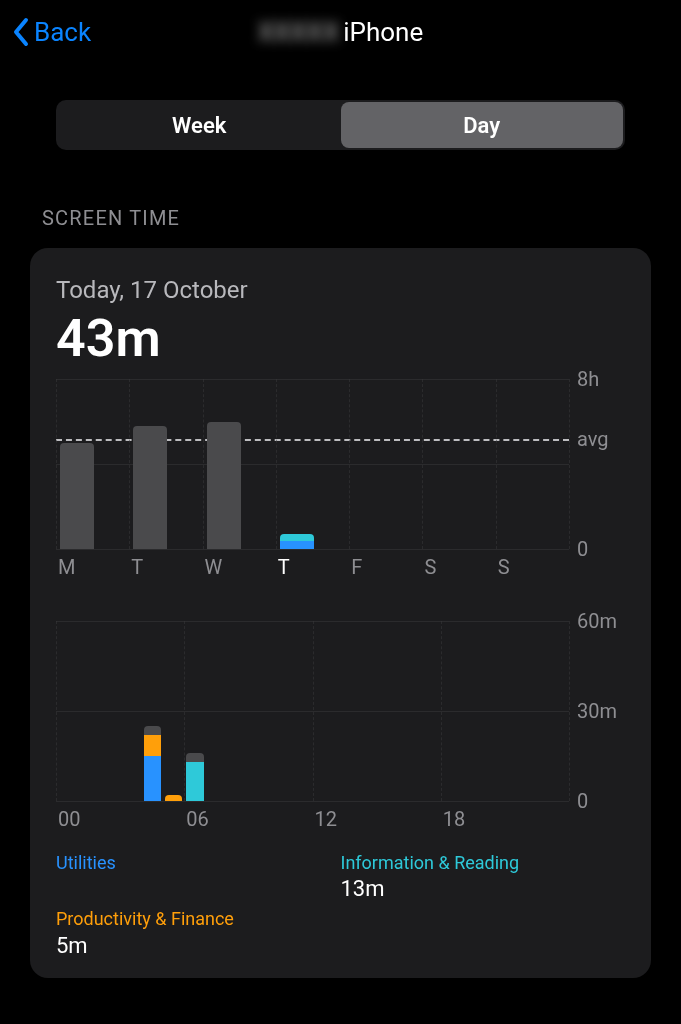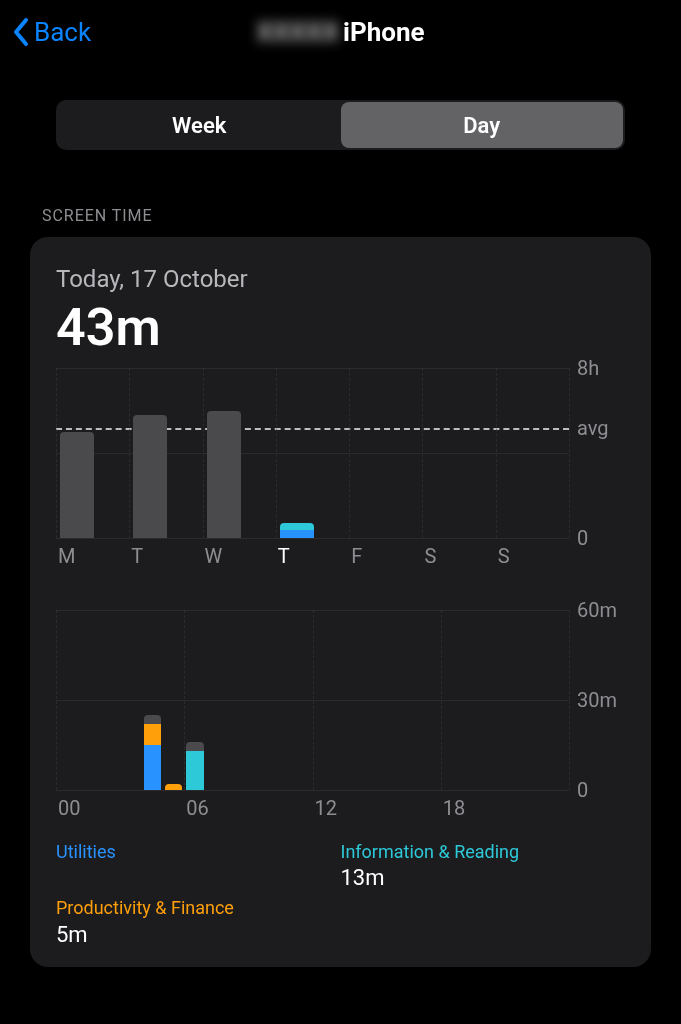--- a/index.html
+++ b/index.html
@@ -40,21 +40,21 @@
     color: var(--accent);
     font-size: 26px;
     cursor: pointer;
   }
   .back-btn svg { margin-right: 4px; }
   .nav-title {
     position: absolute;
     left: 0; right: 0;
     text-align: center;
     font-size: 26px;
-    font-weight: 700;
+    font-weight: 400;
     pointer-events: none;
   }
   .nav-title .blur {
     filter: blur(6px);
     opacity: 0.7;
     padding-right: 4px;
   }
   
   .segmented {
     margin: 36px 56px 0;
@@ -74,23 +74,23 @@
     font-weight: 600;
     color: var(--text);
     cursor: pointer;
   }
   .seg-item.selected {
     background: var(--seg-sel);
     text-align: right;
   }
   
   .section-header {
-    margin: 56px 42px 12px;
+    margin: 56px 42px 18px;
     color: var(--text-muted);
-    font-size: 16px;
+    font-size: 20px;
     letter-spacing: 0.06em;
     text-transform: uppercase;
   }
   
   .card {
     margin: 0 30px 20px;
     background: var(--card);
     border-radius: 18px;
     padding: 28px 26px 20px;
   }

